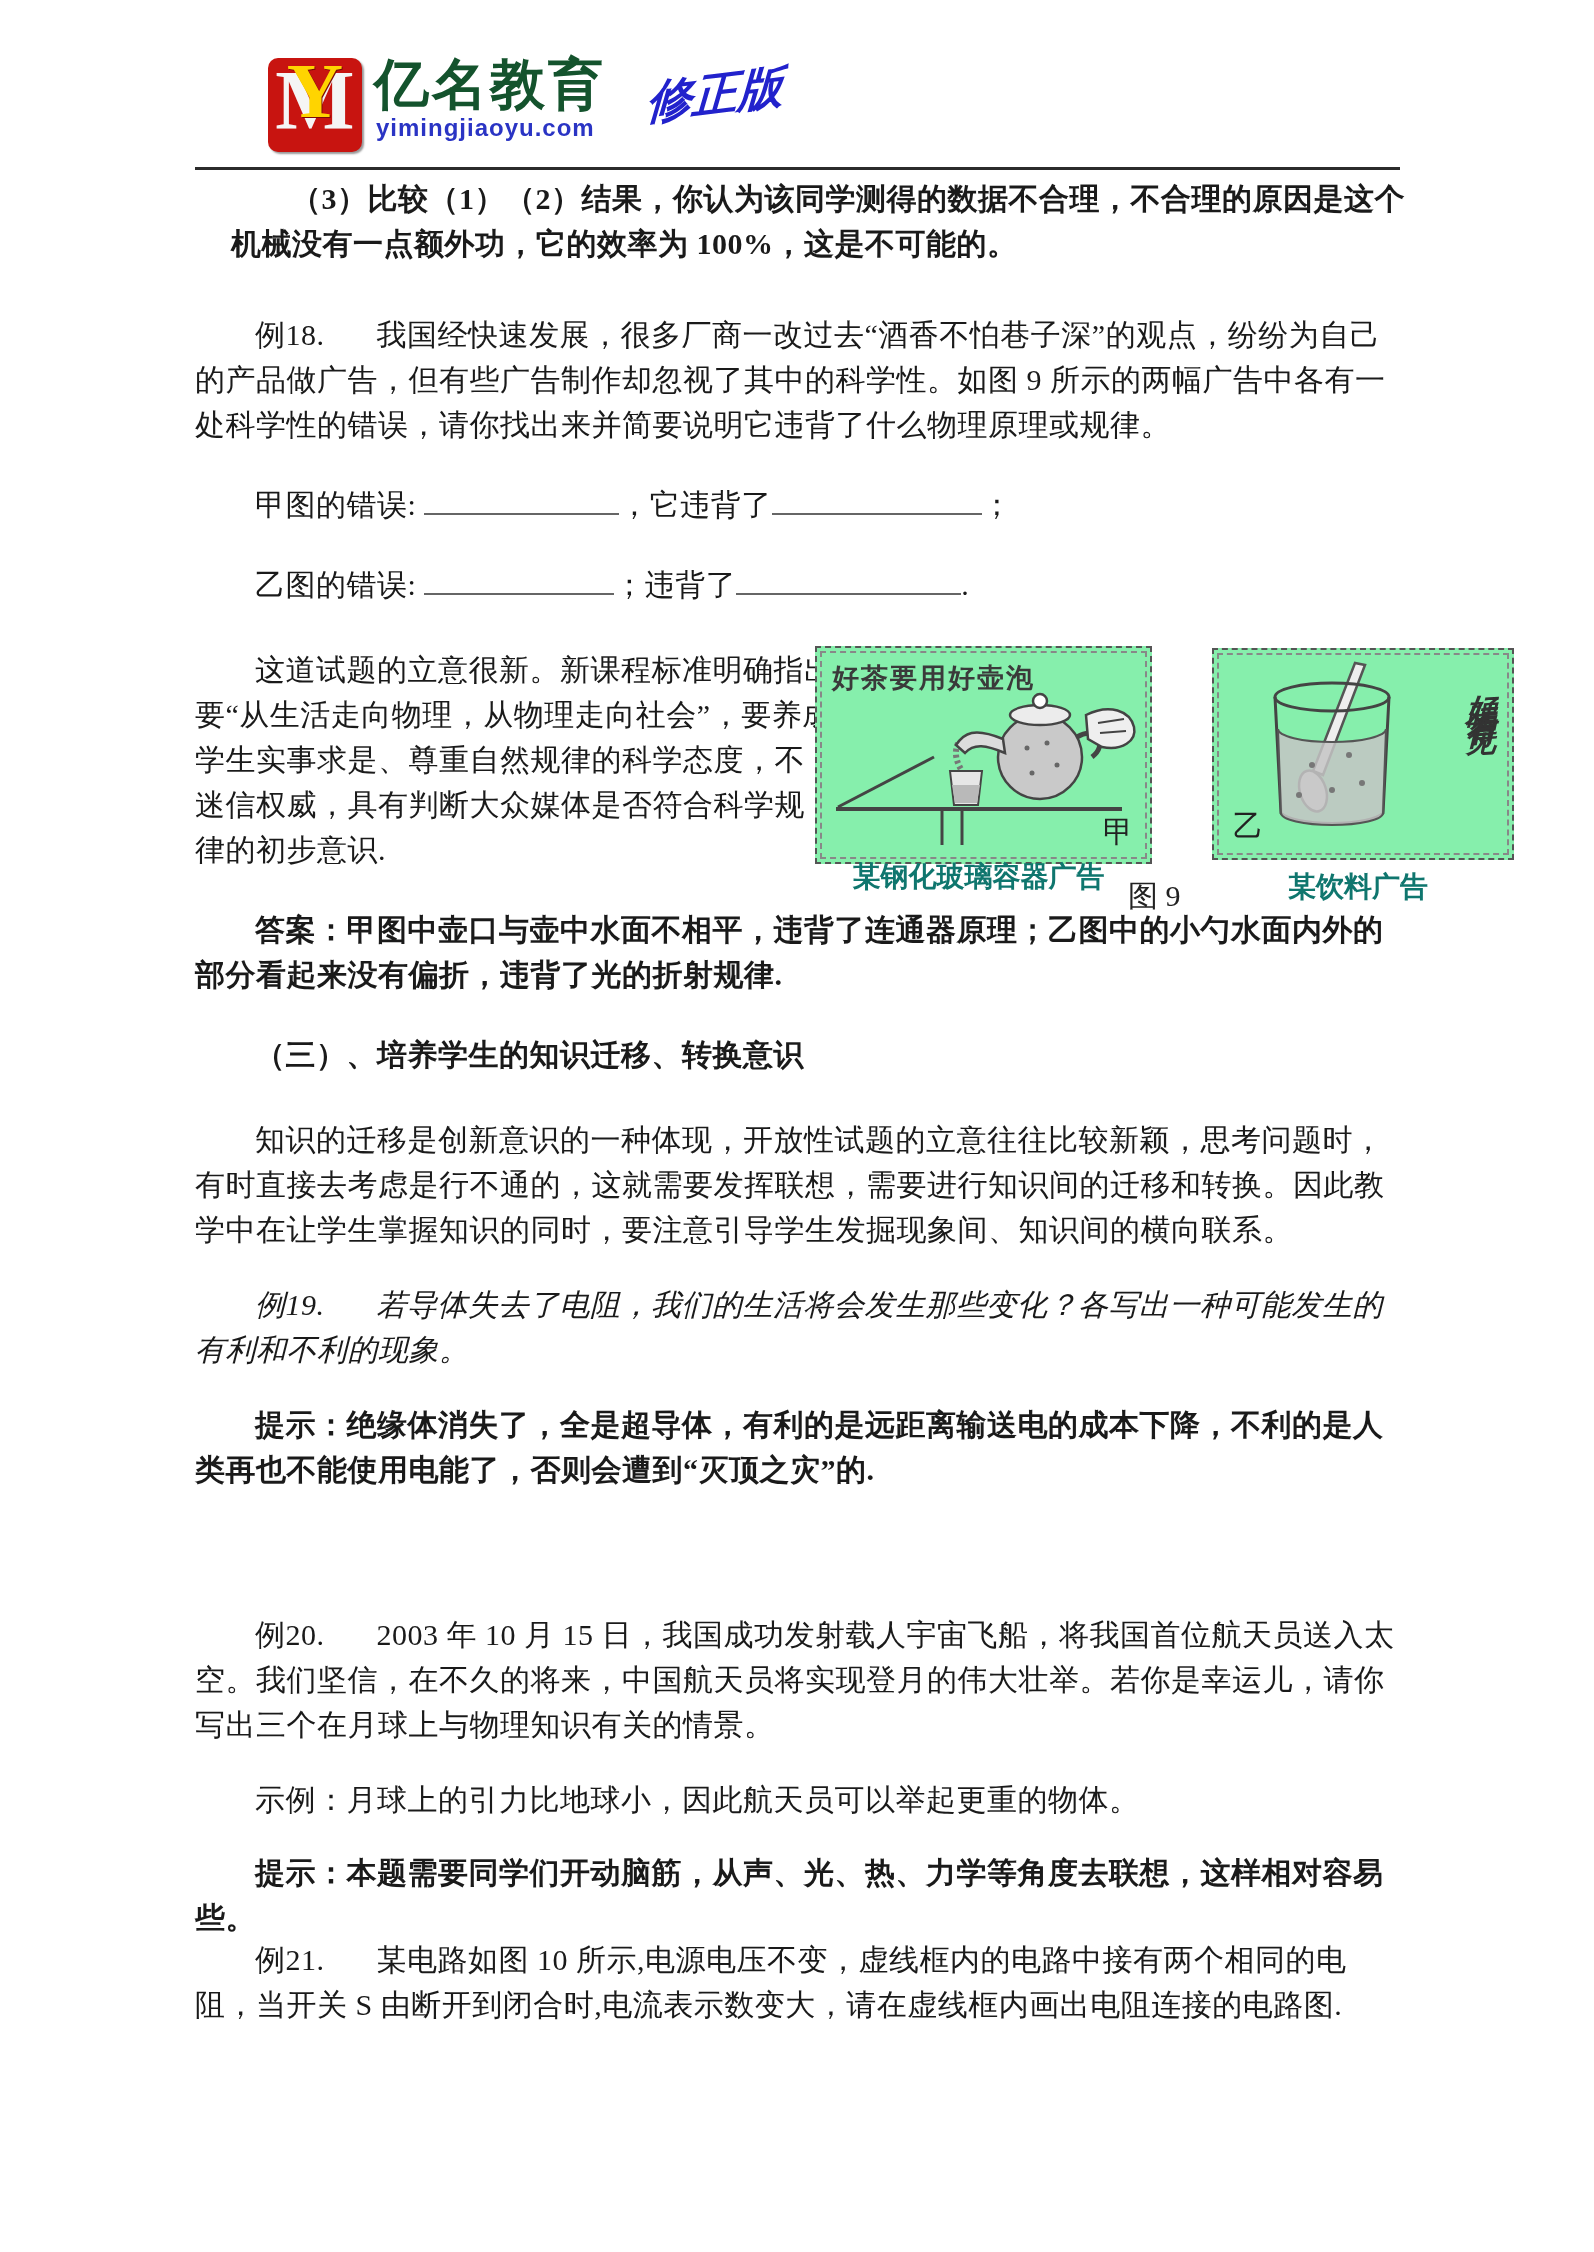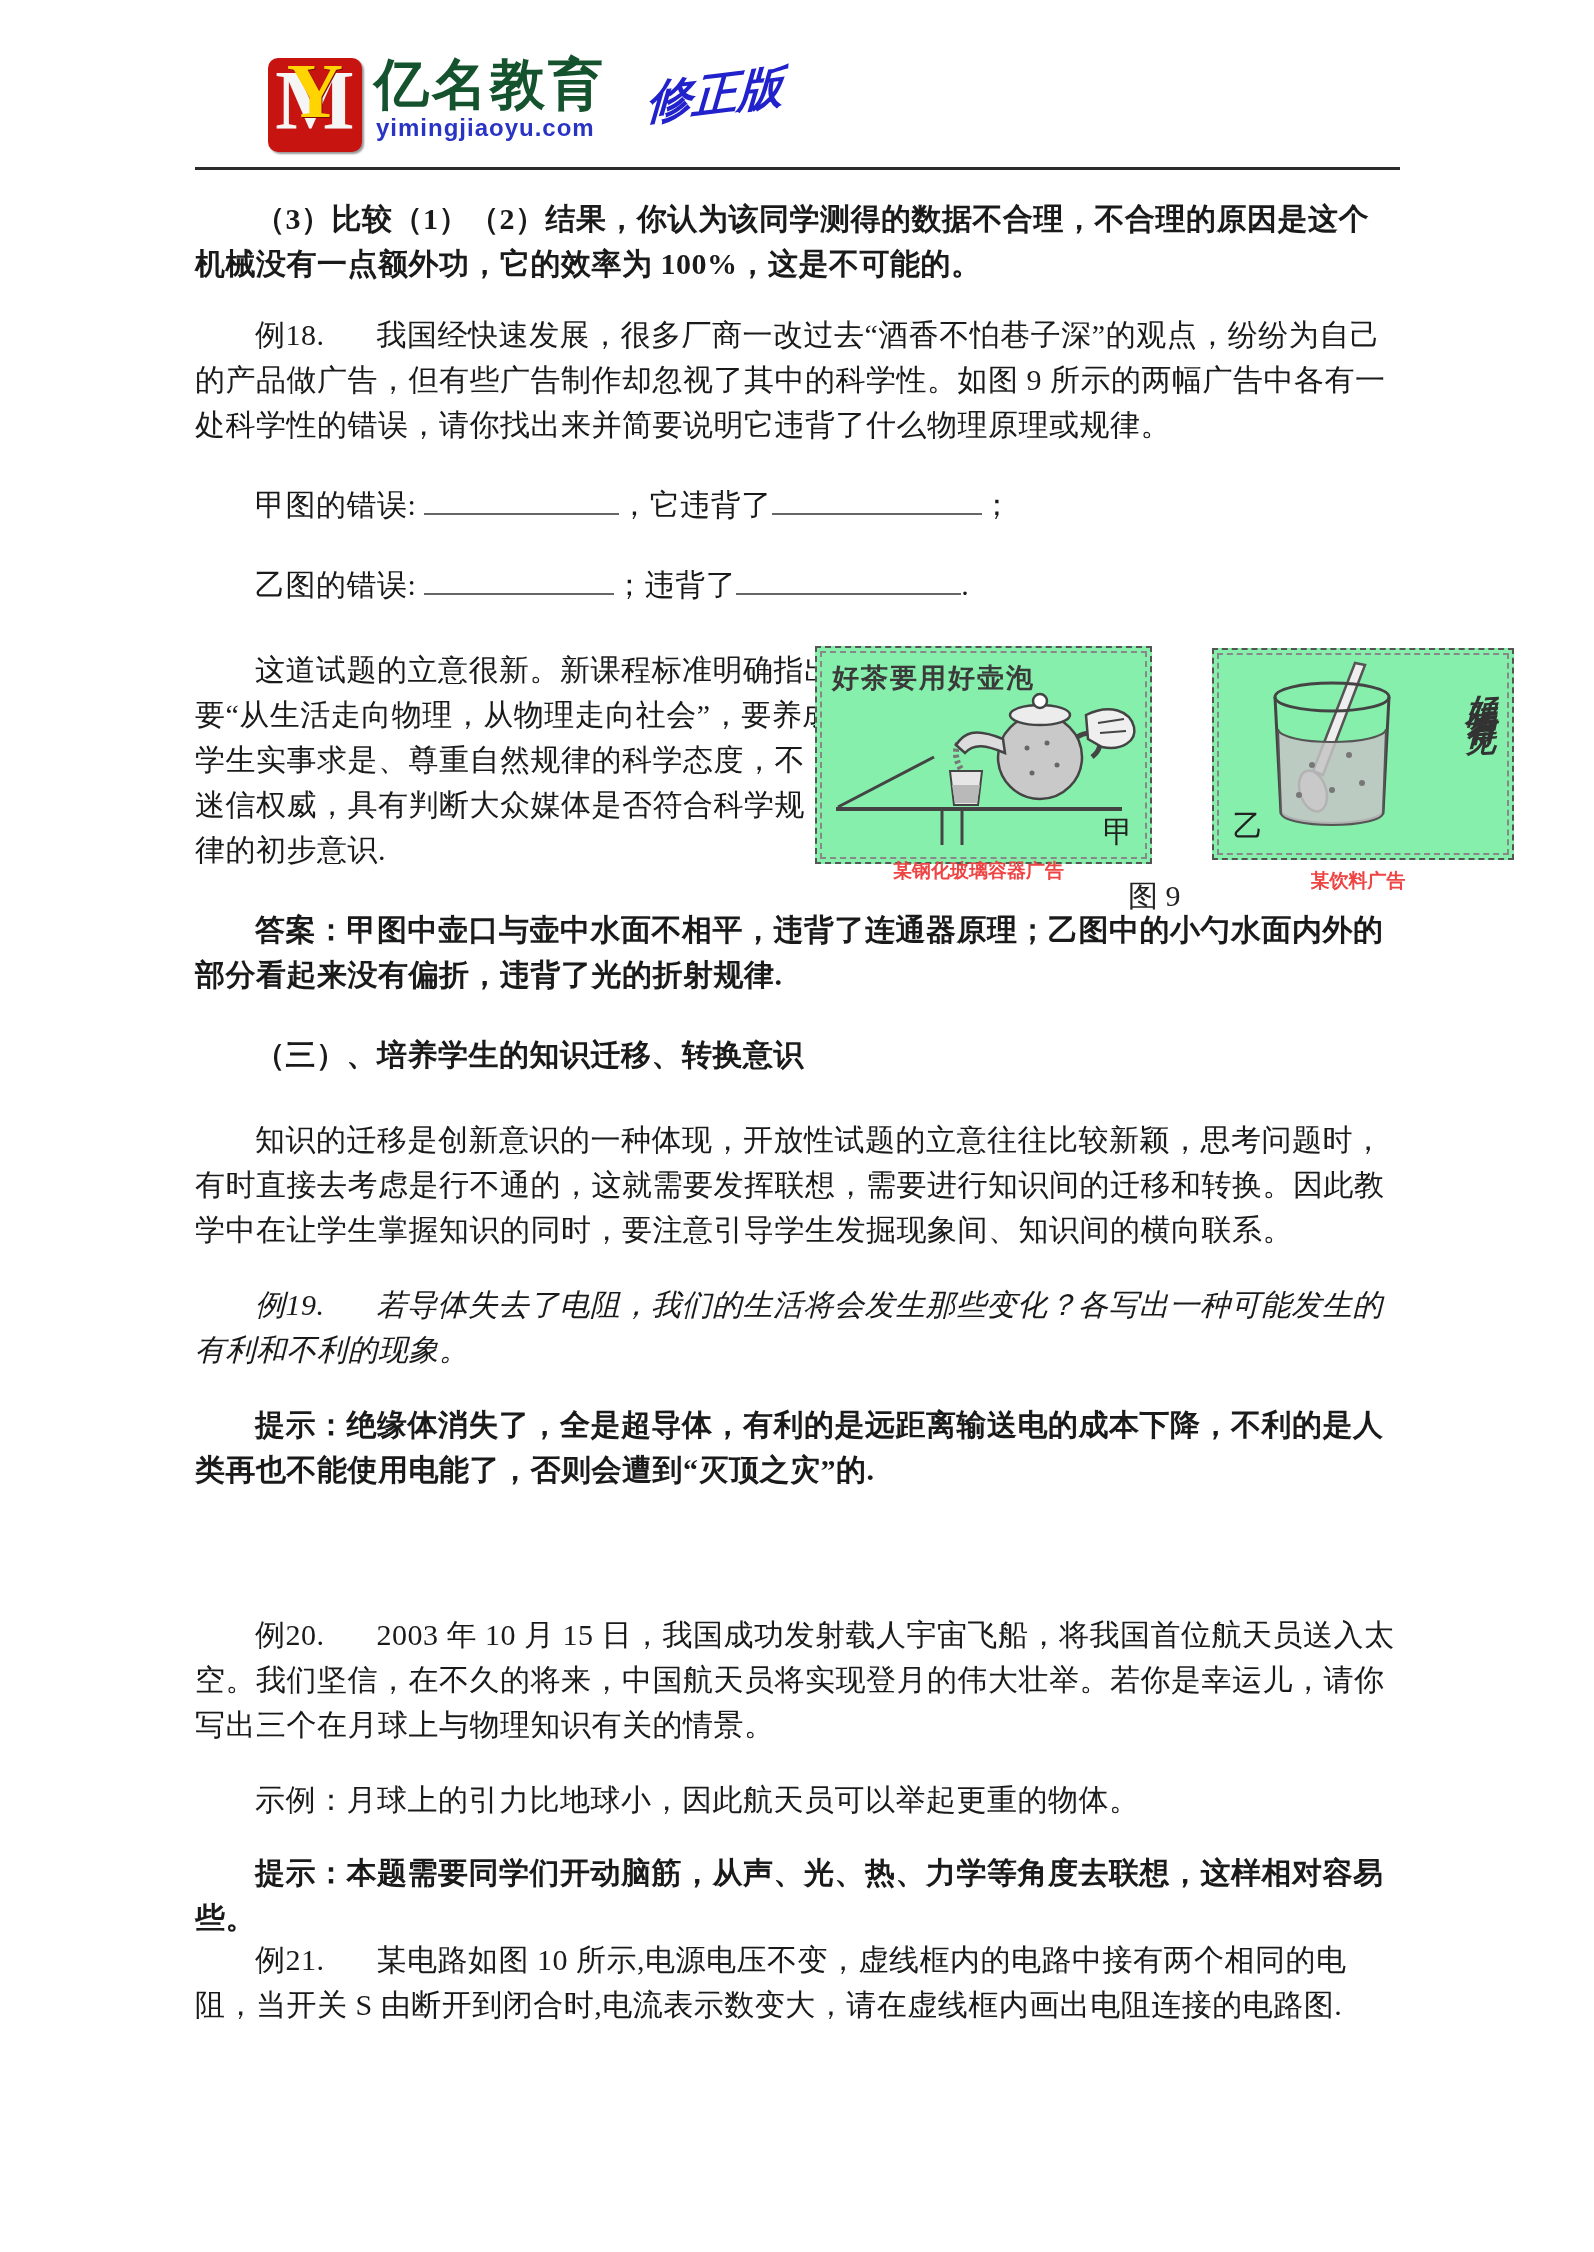--- a/index.html
+++ b/index.html
@@ -31,21 +31,21 @@
   .para{position:absolute; left:195px; width:1204px; font-size:30px; line-height:45px;
     text-indent:60px; letter-spacing:0.5px;}
   .bold{font-weight:bold;}
   .ex-label{margin-right:52px;}
   .uline{display:inline-block; border-bottom:2px solid #666; height:28px; vertical-align:baseline;}
   .narrow{width:640px;}
   
   .ad-box{position:absolute; border:2px dashed #555; padding:3px; background:#86efac;}
   .ad-inner{position:relative; width:100%; height:100%; border:2px dashed #888; box-sizing:border-box; overflow:hidden;}
   .ad-tag{position:absolute; font-size:30px; color:#222;}
-  .ad-caption{position:absolute; text-align:center; font-size:19px; font-weight:bold; color:#ef4444;}
+  .ad-caption{position:absolute; text-align:center; font-size:28px; font-weight:bold; color:#0f766e;}
   .fig-label{position:absolute; left:1128px; top:876px; font-size:30px; color:#222;}
   .v-slogan{position:absolute; right:6px; top:16px; writing-mode:vertical-rl; font-size:30px;
     font-style:italic; font-weight:bold; letter-spacing:8px; color:#333; transform:skewY(-4deg);}
   svg text.ad-head{font-family:"Liberation Serif", serif; font-weight:bold; font-size:27px; fill:#3a3a3a; letter-spacing:2px;}
 </style>
 </head>
 <body>
 
 <div class="page">
 
@@ -53,21 +53,21 @@
     <div class="logo-icon">
       <span class="logo-m">M</span>
       <span class="logo-y">Y</span>
     </div>
     <div class="brand">亿名教育</div>
     <div class="domain">yimingjiaoyu.com</div>
     <div class="edition">修正版</div>
   </div>
   <div class="hr-line"></div>
 
-  <div class="para bold" style="top:196px;">（3）比较（1）（2）结果，你认为该同学测得的数据不合理，不合理的原因是这个机械没有一点额外功，它的效率为 100%，这是不可能的。</div>
+  <div class="para bold" style="top:176px;margin-left:36px;">（3）比较（1）（2）结果，你认为该同学测得的数据不合理，不合理的原因是这个机械没有一点额外功，它的效率为 100%，这是不可能的。</div>
 
   <div class="para" style="top:312px;">
     <span class="ex-label">例18.</span><span>我国经快速发展，很多厂商一改过去“酒香不怕巷子深”的观点，纷纷为自己的产品做广告，但有些广告制作却忽视了其中的科学性。如图 9 所示的两幅广告中各有一处科学性的错误，请你找出来并简要说明它违背了什么物理原理或规律。</span>
   </div>
 
   <div class="para" style="top:482px;">
     <span>甲图的错误:</span>
     <span class="uline" style="width:195px;"></span><span>，它违背了</span><span class="uline" style="width:210px;"></span><span>；</span>
   </div>
 

